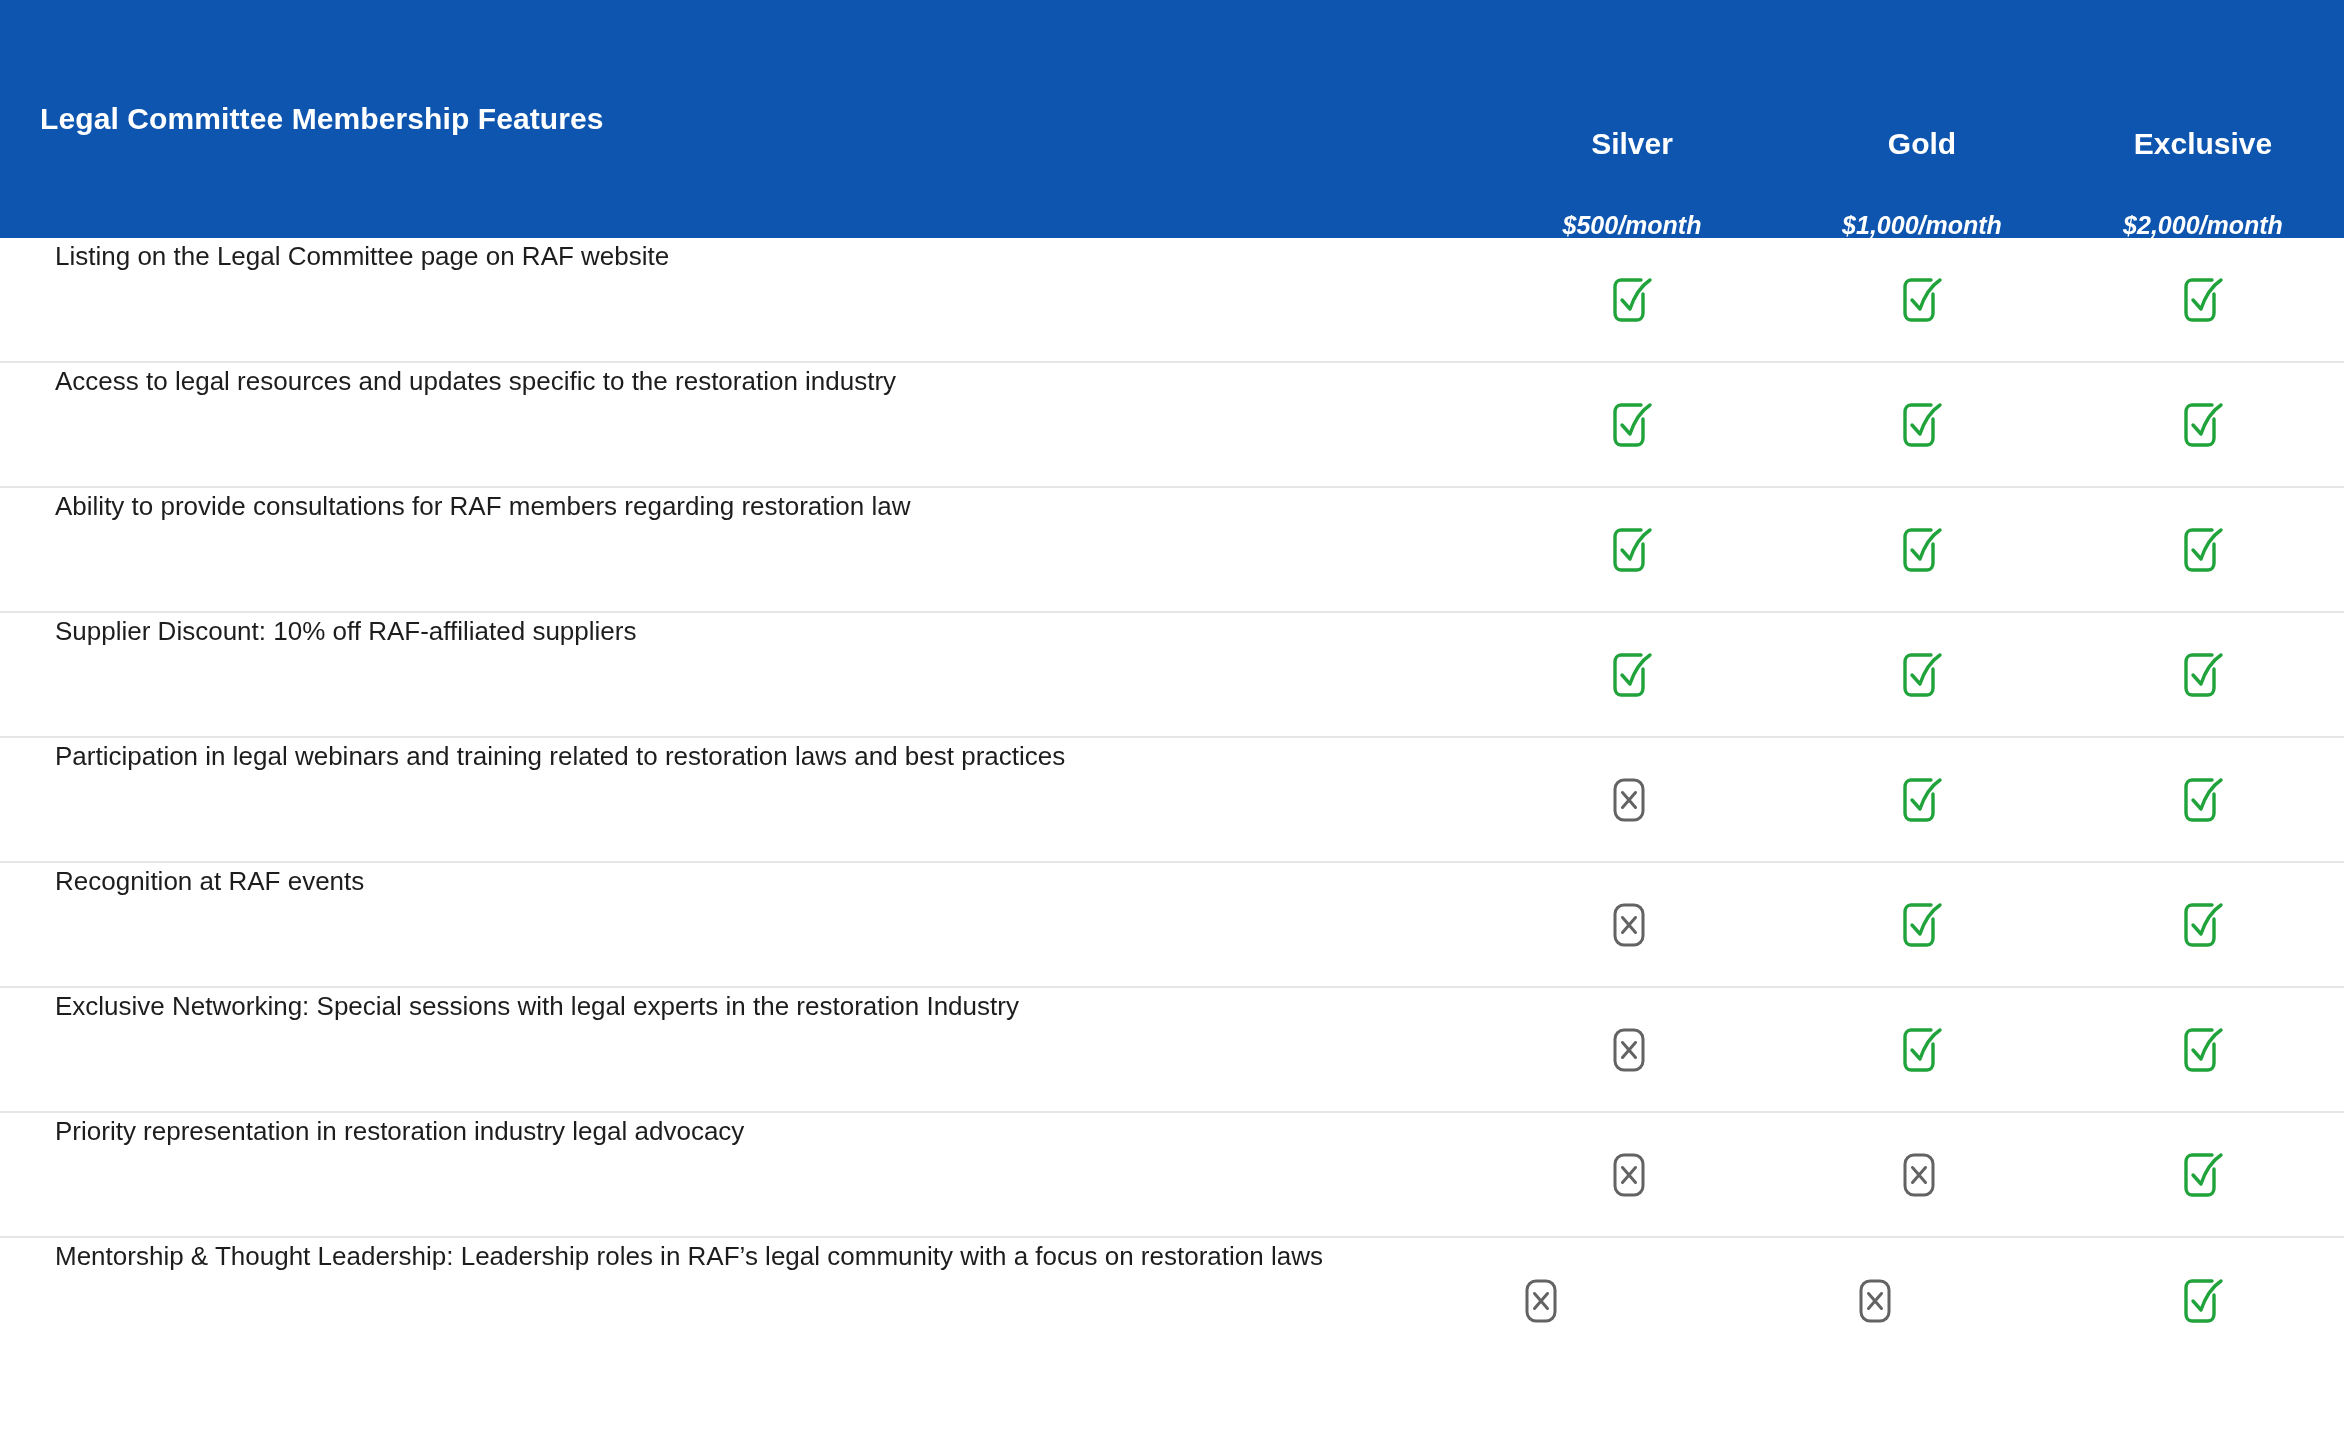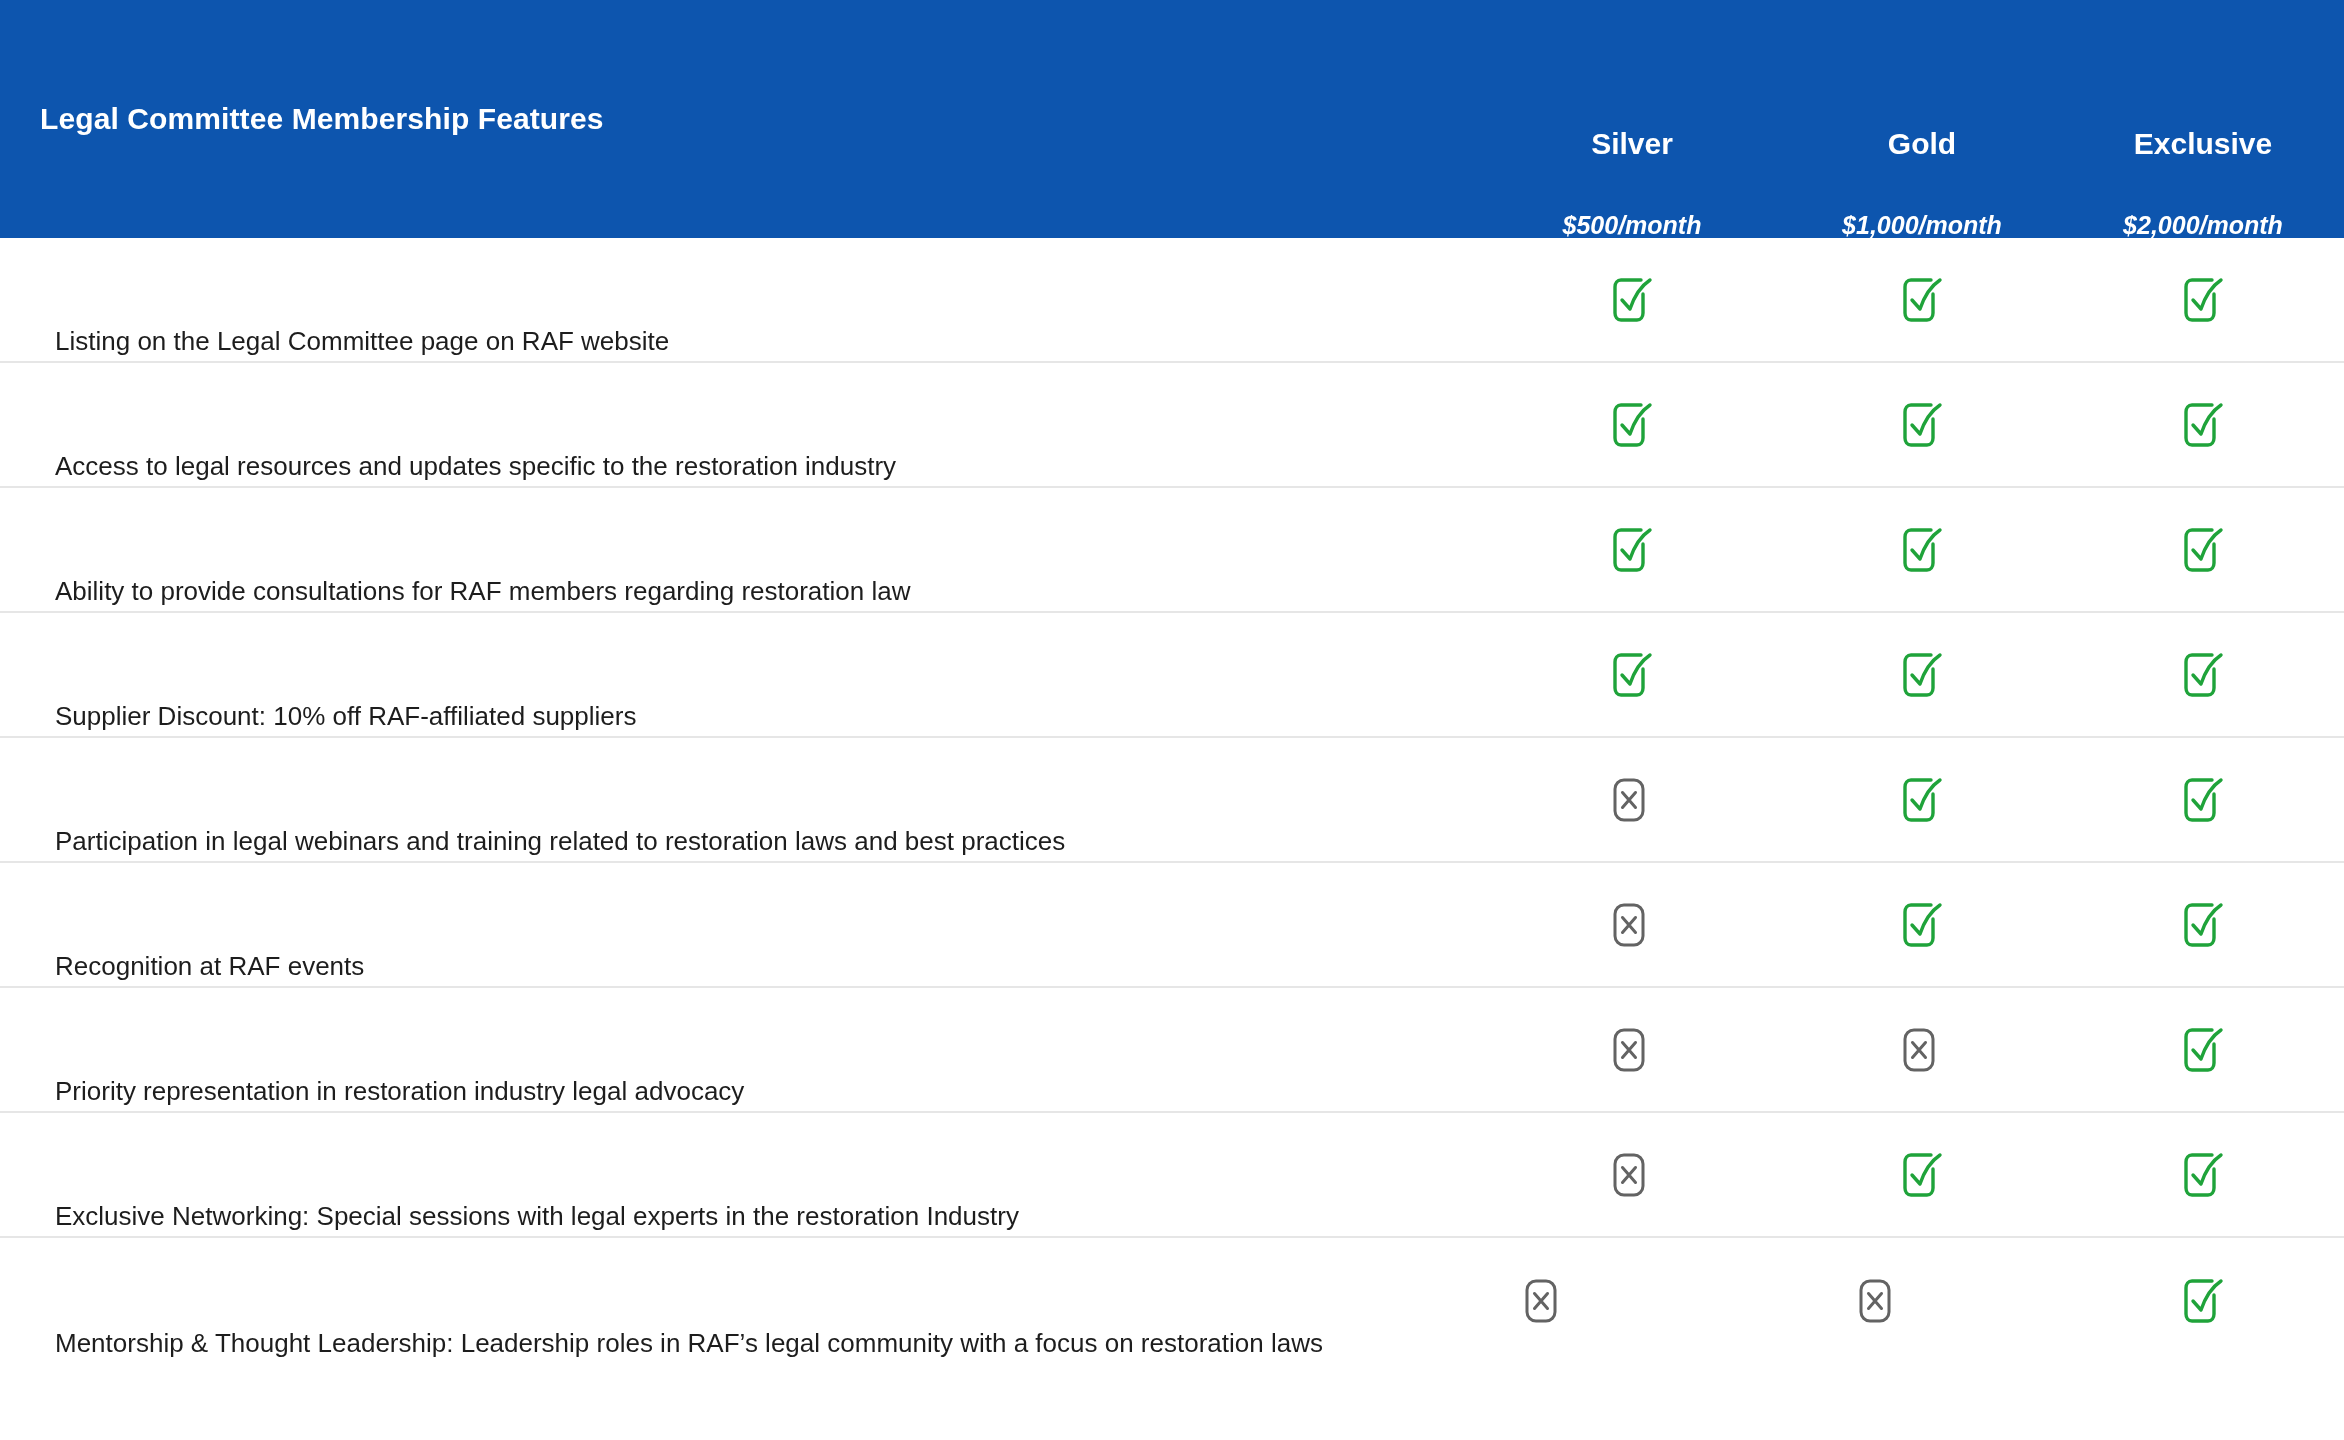--- a/index.html
+++ b/index.html
@@ -94,21 +94,21 @@
   }
 
   .feature-row:last-child {
     border-bottom: none;
     gap: 44px;
   }
 
   .feature-label-cell {
     flex: 1 1 auto;
     display: flex;
-    align-items: flex-end;
+    align-items: flex-start;
     padding-left: 55px;
     padding-right: 24px;
   }
 
   .feature-label {
     color: #1d1d1d;
     font-size: 26px;
     font-weight: normal;
     line-height: 1.45;
   }
@@ -328,20 +328,49 @@
           <span class="status-icon">
             <svg viewBox="0 0 46 52" width="46" height="52" xmlns="http://www.w3.org/2000/svg">
               <path d="M32 6 H12 C8.2 6 6 9 6 13 V39 C6 43 8.2 46 12 46 H28 C31.8 46 34 43 34 39 V20" fill="none" stroke="#1fa33a" stroke-width="3.4" stroke-linecap="round" stroke-linejoin="round"></path>
               <path d="M13 26 L21 35 C26 20 33.5 11 41 6" fill="none" stroke="#1fa33a" stroke-width="3.4" stroke-linecap="round" stroke-linejoin="round"></path>
             </svg>
           </span>
         </div>
       </div>
       <div class="feature-row">
         <div class="feature-label-cell">
+          <div class="feature-label">Exclusive Networking: Special sessions with legal experts in the restoration Industry</div>
+        </div>
+        <div class="feature-value-cell tier-silver">
+          <span class="status-icon">
+            <svg viewBox="0 0 46 52" width="46" height="52" xmlns="http://www.w3.org/2000/svg">
+              <rect x="6" y="6" width="28" height="40" rx="9" ry="9" fill="none" stroke="#636363" stroke-width="3"></rect>
+              <path d="M13.5 18.5 L26.5 33.5 M26.5 18.5 L13.5 33.5" fill="none" stroke="#636363" stroke-width="3" stroke-linecap="round"></path>
+            </svg>
+          </span>
+        </div>
+        <div class="feature-value-cell tier-gold">
+          <span class="status-icon">
+            <svg viewBox="0 0 46 52" width="46" height="52" xmlns="http://www.w3.org/2000/svg">
+              <path d="M32 6 H12 C8.2 6 6 9 6 13 V39 C6 43 8.2 46 12 46 H28 C31.8 46 34 43 34 39 V20" fill="none" stroke="#1fa33a" stroke-width="3.4" stroke-linecap="round" stroke-linejoin="round"></path>
+              <path d="M13 26 L21 35 C26 20 33.5 11 41 6" fill="none" stroke="#1fa33a" stroke-width="3.4" stroke-linecap="round" stroke-linejoin="round"></path>
+            </svg>
+          </span>
+        </div>
+        <div class="feature-value-cell tier-platinum">
+          <span class="status-icon">
+            <svg viewBox="0 0 46 52" width="46" height="52" xmlns="http://www.w3.org/2000/svg">
+              <path d="M32 6 H12 C8.2 6 6 9 6 13 V39 C6 43 8.2 46 12 46 H28 C31.8 46 34 43 34 39 V20" fill="none" stroke="#1fa33a" stroke-width="3.4" stroke-linecap="round" stroke-linejoin="round"></path>
+              <path d="M13 26 L21 35 C26 20 33.5 11 41 6" fill="none" stroke="#1fa33a" stroke-width="3.4" stroke-linecap="round" stroke-linejoin="round"></path>
+            </svg>
+          </span>
+        </div>
+      </div>
+      <div class="feature-row">
+        <div class="feature-label-cell">
           <div class="feature-label">Priority representation in restoration industry legal advocacy</div>
         </div>
         <div class="feature-value-cell tier-silver">
           <span class="status-icon">
             <svg viewBox="0 0 46 52" width="46" height="52" xmlns="http://www.w3.org/2000/svg">
               <rect x="6" y="6" width="28" height="40" rx="9" ry="9" fill="none" stroke="#636363" stroke-width="3"></rect>
               <path d="M13.5 18.5 L26.5 33.5 M26.5 18.5 L13.5 33.5" fill="none" stroke="#636363" stroke-width="3" stroke-linecap="round"></path>
             </svg>
           </span>
         </div>
@@ -357,49 +386,20 @@
           <span class="status-icon">
             <svg viewBox="0 0 46 52" width="46" height="52" xmlns="http://www.w3.org/2000/svg">
               <path d="M32 6 H12 C8.2 6 6 9 6 13 V39 C6 43 8.2 46 12 46 H28 C31.8 46 34 43 34 39 V20" fill="none" stroke="#1fa33a" stroke-width="3.4" stroke-linecap="round" stroke-linejoin="round"></path>
               <path d="M13 26 L21 35 C26 20 33.5 11 41 6" fill="none" stroke="#1fa33a" stroke-width="3.4" stroke-linecap="round" stroke-linejoin="round"></path>
             </svg>
           </span>
         </div>
       </div>
       <div class="feature-row">
         <div class="feature-label-cell">
-          <div class="feature-label">Exclusive Networking: Special sessions with legal experts in the restoration Industry</div>
-        </div>
-        <div class="feature-value-cell tier-silver">
-          <span class="status-icon">
-            <svg viewBox="0 0 46 52" width="46" height="52" xmlns="http://www.w3.org/2000/svg">
-              <rect x="6" y="6" width="28" height="40" rx="9" ry="9" fill="none" stroke="#636363" stroke-width="3"></rect>
-              <path d="M13.5 18.5 L26.5 33.5 M26.5 18.5 L13.5 33.5" fill="none" stroke="#636363" stroke-width="3" stroke-linecap="round"></path>
-            </svg>
-          </span>
-        </div>
-        <div class="feature-value-cell tier-gold">
-          <span class="status-icon">
-            <svg viewBox="0 0 46 52" width="46" height="52" xmlns="http://www.w3.org/2000/svg">
-              <path d="M32 6 H12 C8.2 6 6 9 6 13 V39 C6 43 8.2 46 12 46 H28 C31.8 46 34 43 34 39 V20" fill="none" stroke="#1fa33a" stroke-width="3.4" stroke-linecap="round" stroke-linejoin="round"></path>
-              <path d="M13 26 L21 35 C26 20 33.5 11 41 6" fill="none" stroke="#1fa33a" stroke-width="3.4" stroke-linecap="round" stroke-linejoin="round"></path>
-            </svg>
-          </span>
-        </div>
-        <div class="feature-value-cell tier-platinum">
-          <span class="status-icon">
-            <svg viewBox="0 0 46 52" width="46" height="52" xmlns="http://www.w3.org/2000/svg">
-              <path d="M32 6 H12 C8.2 6 6 9 6 13 V39 C6 43 8.2 46 12 46 H28 C31.8 46 34 43 34 39 V20" fill="none" stroke="#1fa33a" stroke-width="3.4" stroke-linecap="round" stroke-linejoin="round"></path>
-              <path d="M13 26 L21 35 C26 20 33.5 11 41 6" fill="none" stroke="#1fa33a" stroke-width="3.4" stroke-linecap="round" stroke-linejoin="round"></path>
-            </svg>
-          </span>
-        </div>
-      </div>
-      <div class="feature-row">
-        <div class="feature-label-cell">
           <div class="feature-label">Mentorship &amp; Thought Leadership: Leadership roles in RAF’s legal community with a focus on restoration laws</div>
         </div>
         <div class="feature-value-cell tier-silver">
           <span class="status-icon">
             <svg viewBox="0 0 46 52" width="46" height="52" xmlns="http://www.w3.org/2000/svg">
               <rect x="6" y="6" width="28" height="40" rx="9" ry="9" fill="none" stroke="#636363" stroke-width="3"></rect>
               <path d="M13.5 18.5 L26.5 33.5 M26.5 18.5 L13.5 33.5" fill="none" stroke="#636363" stroke-width="3" stroke-linecap="round"></path>
             </svg>
           </span>
         </div>

